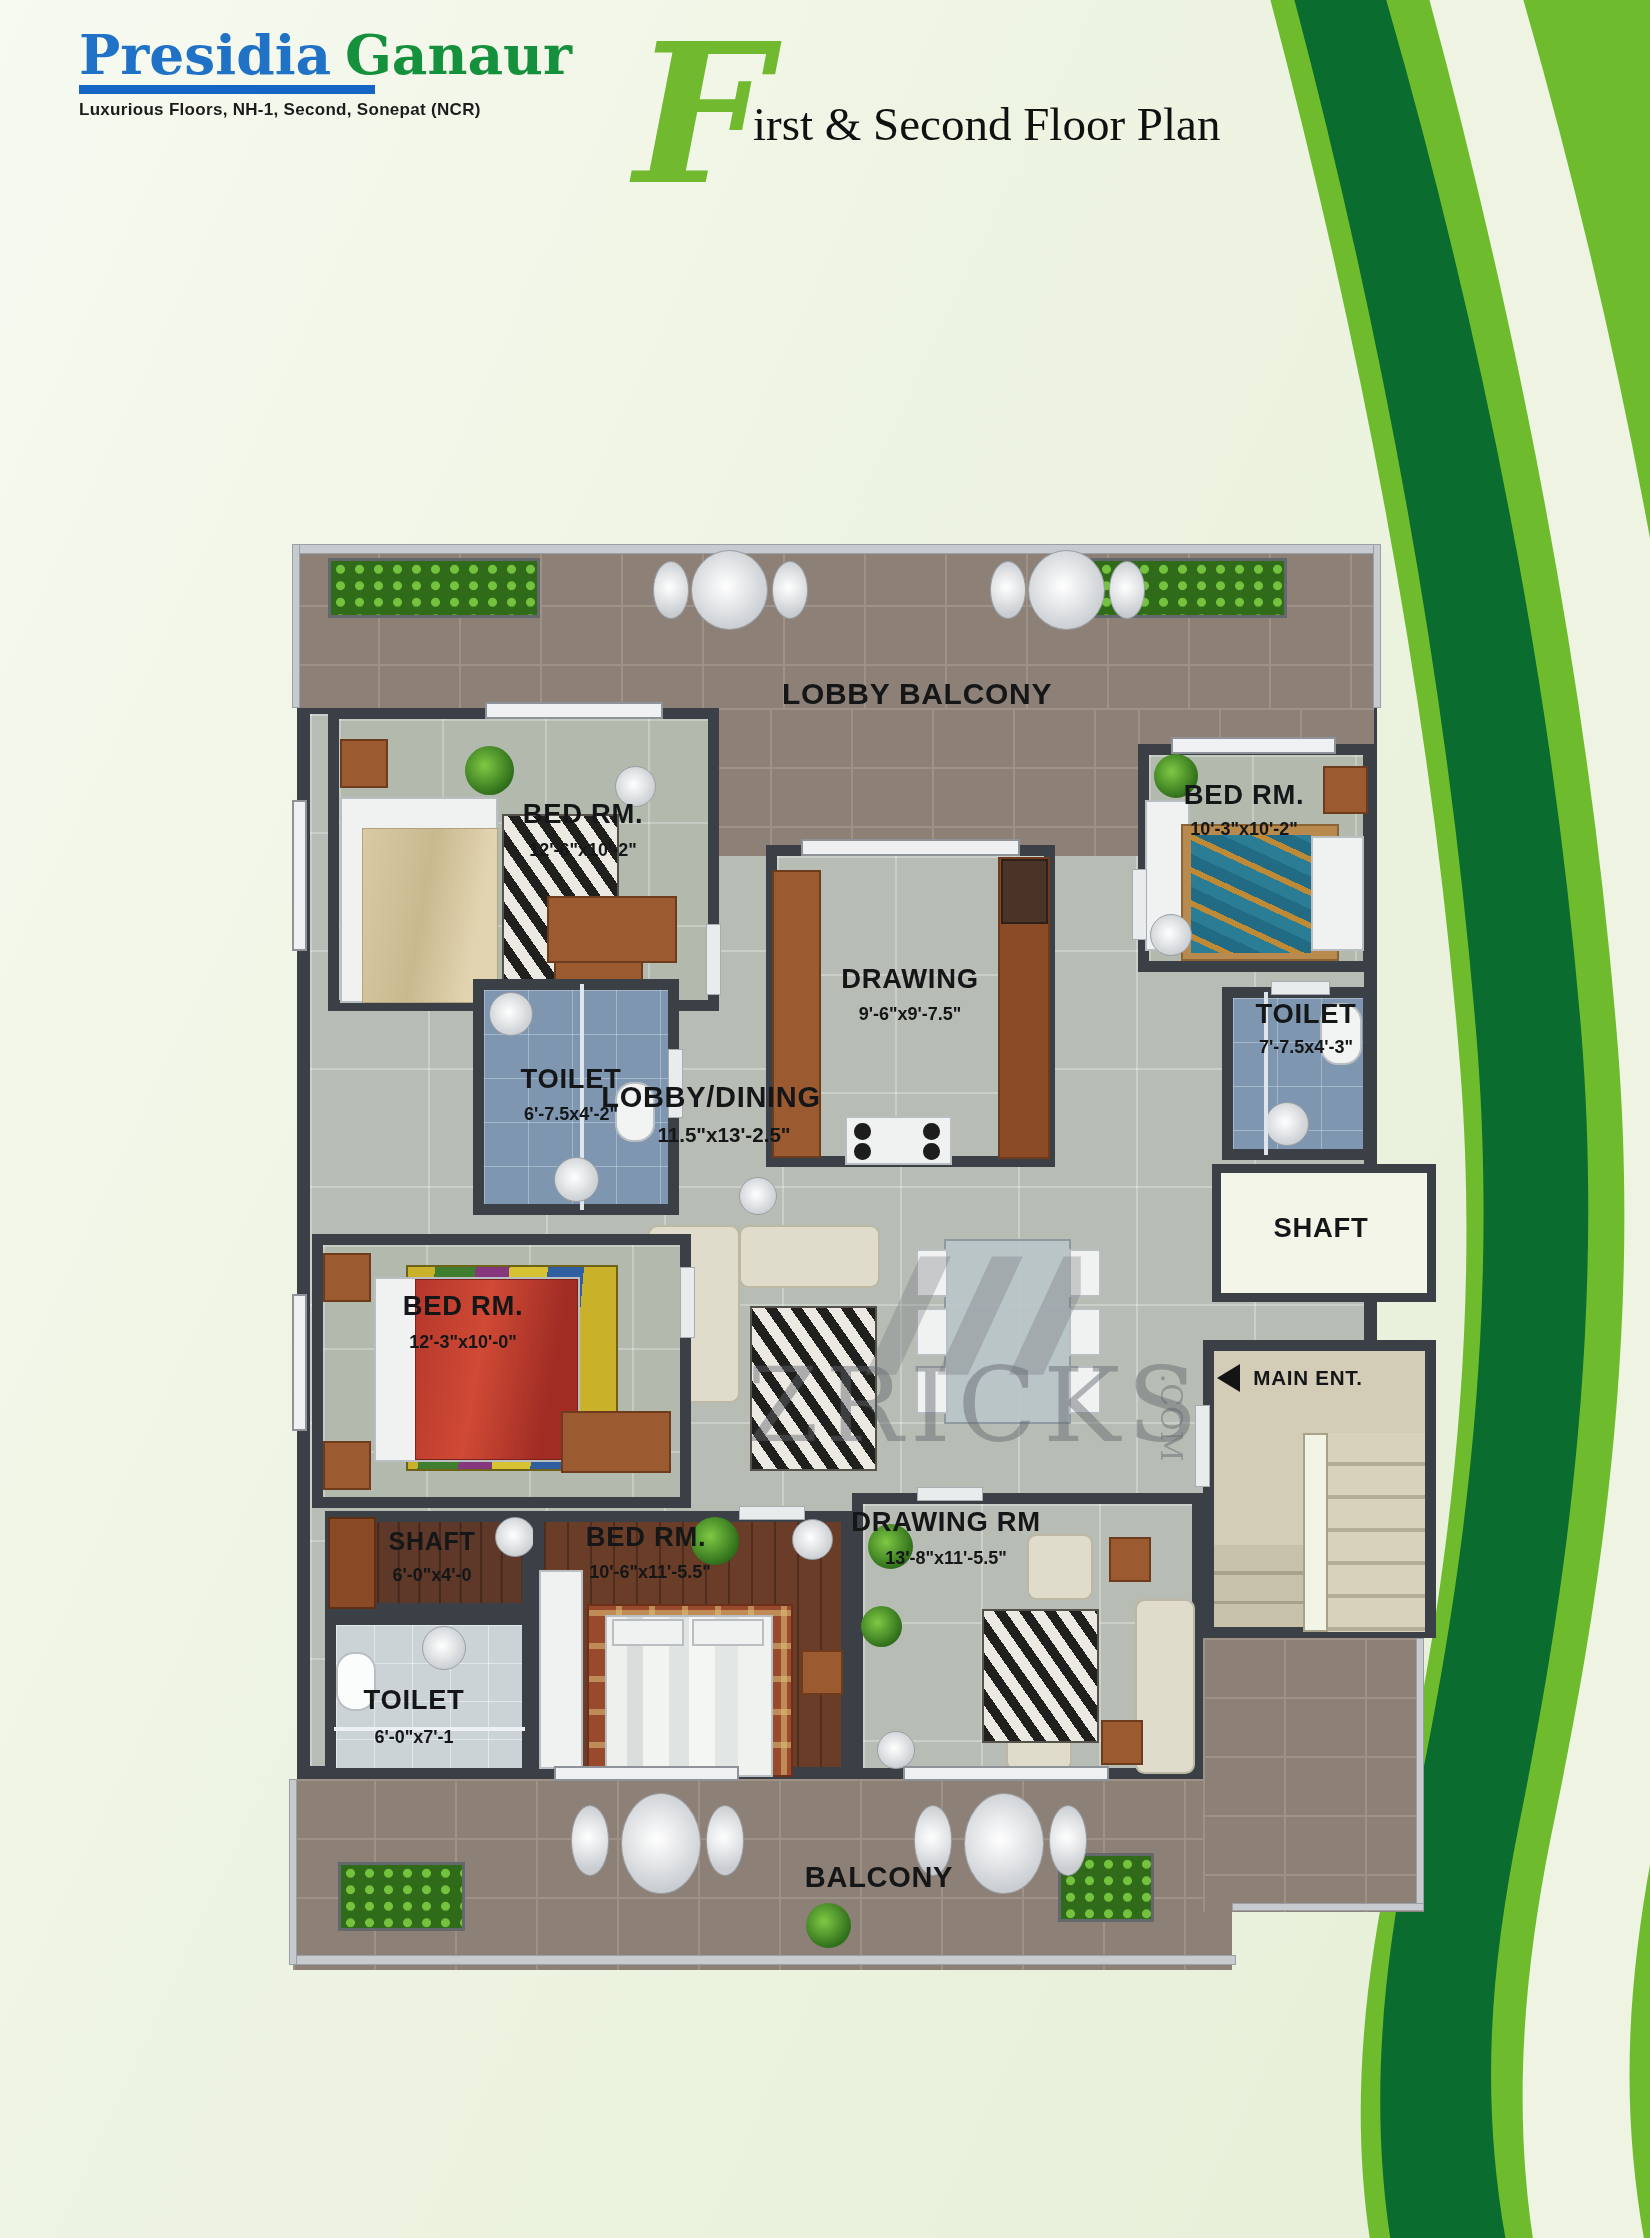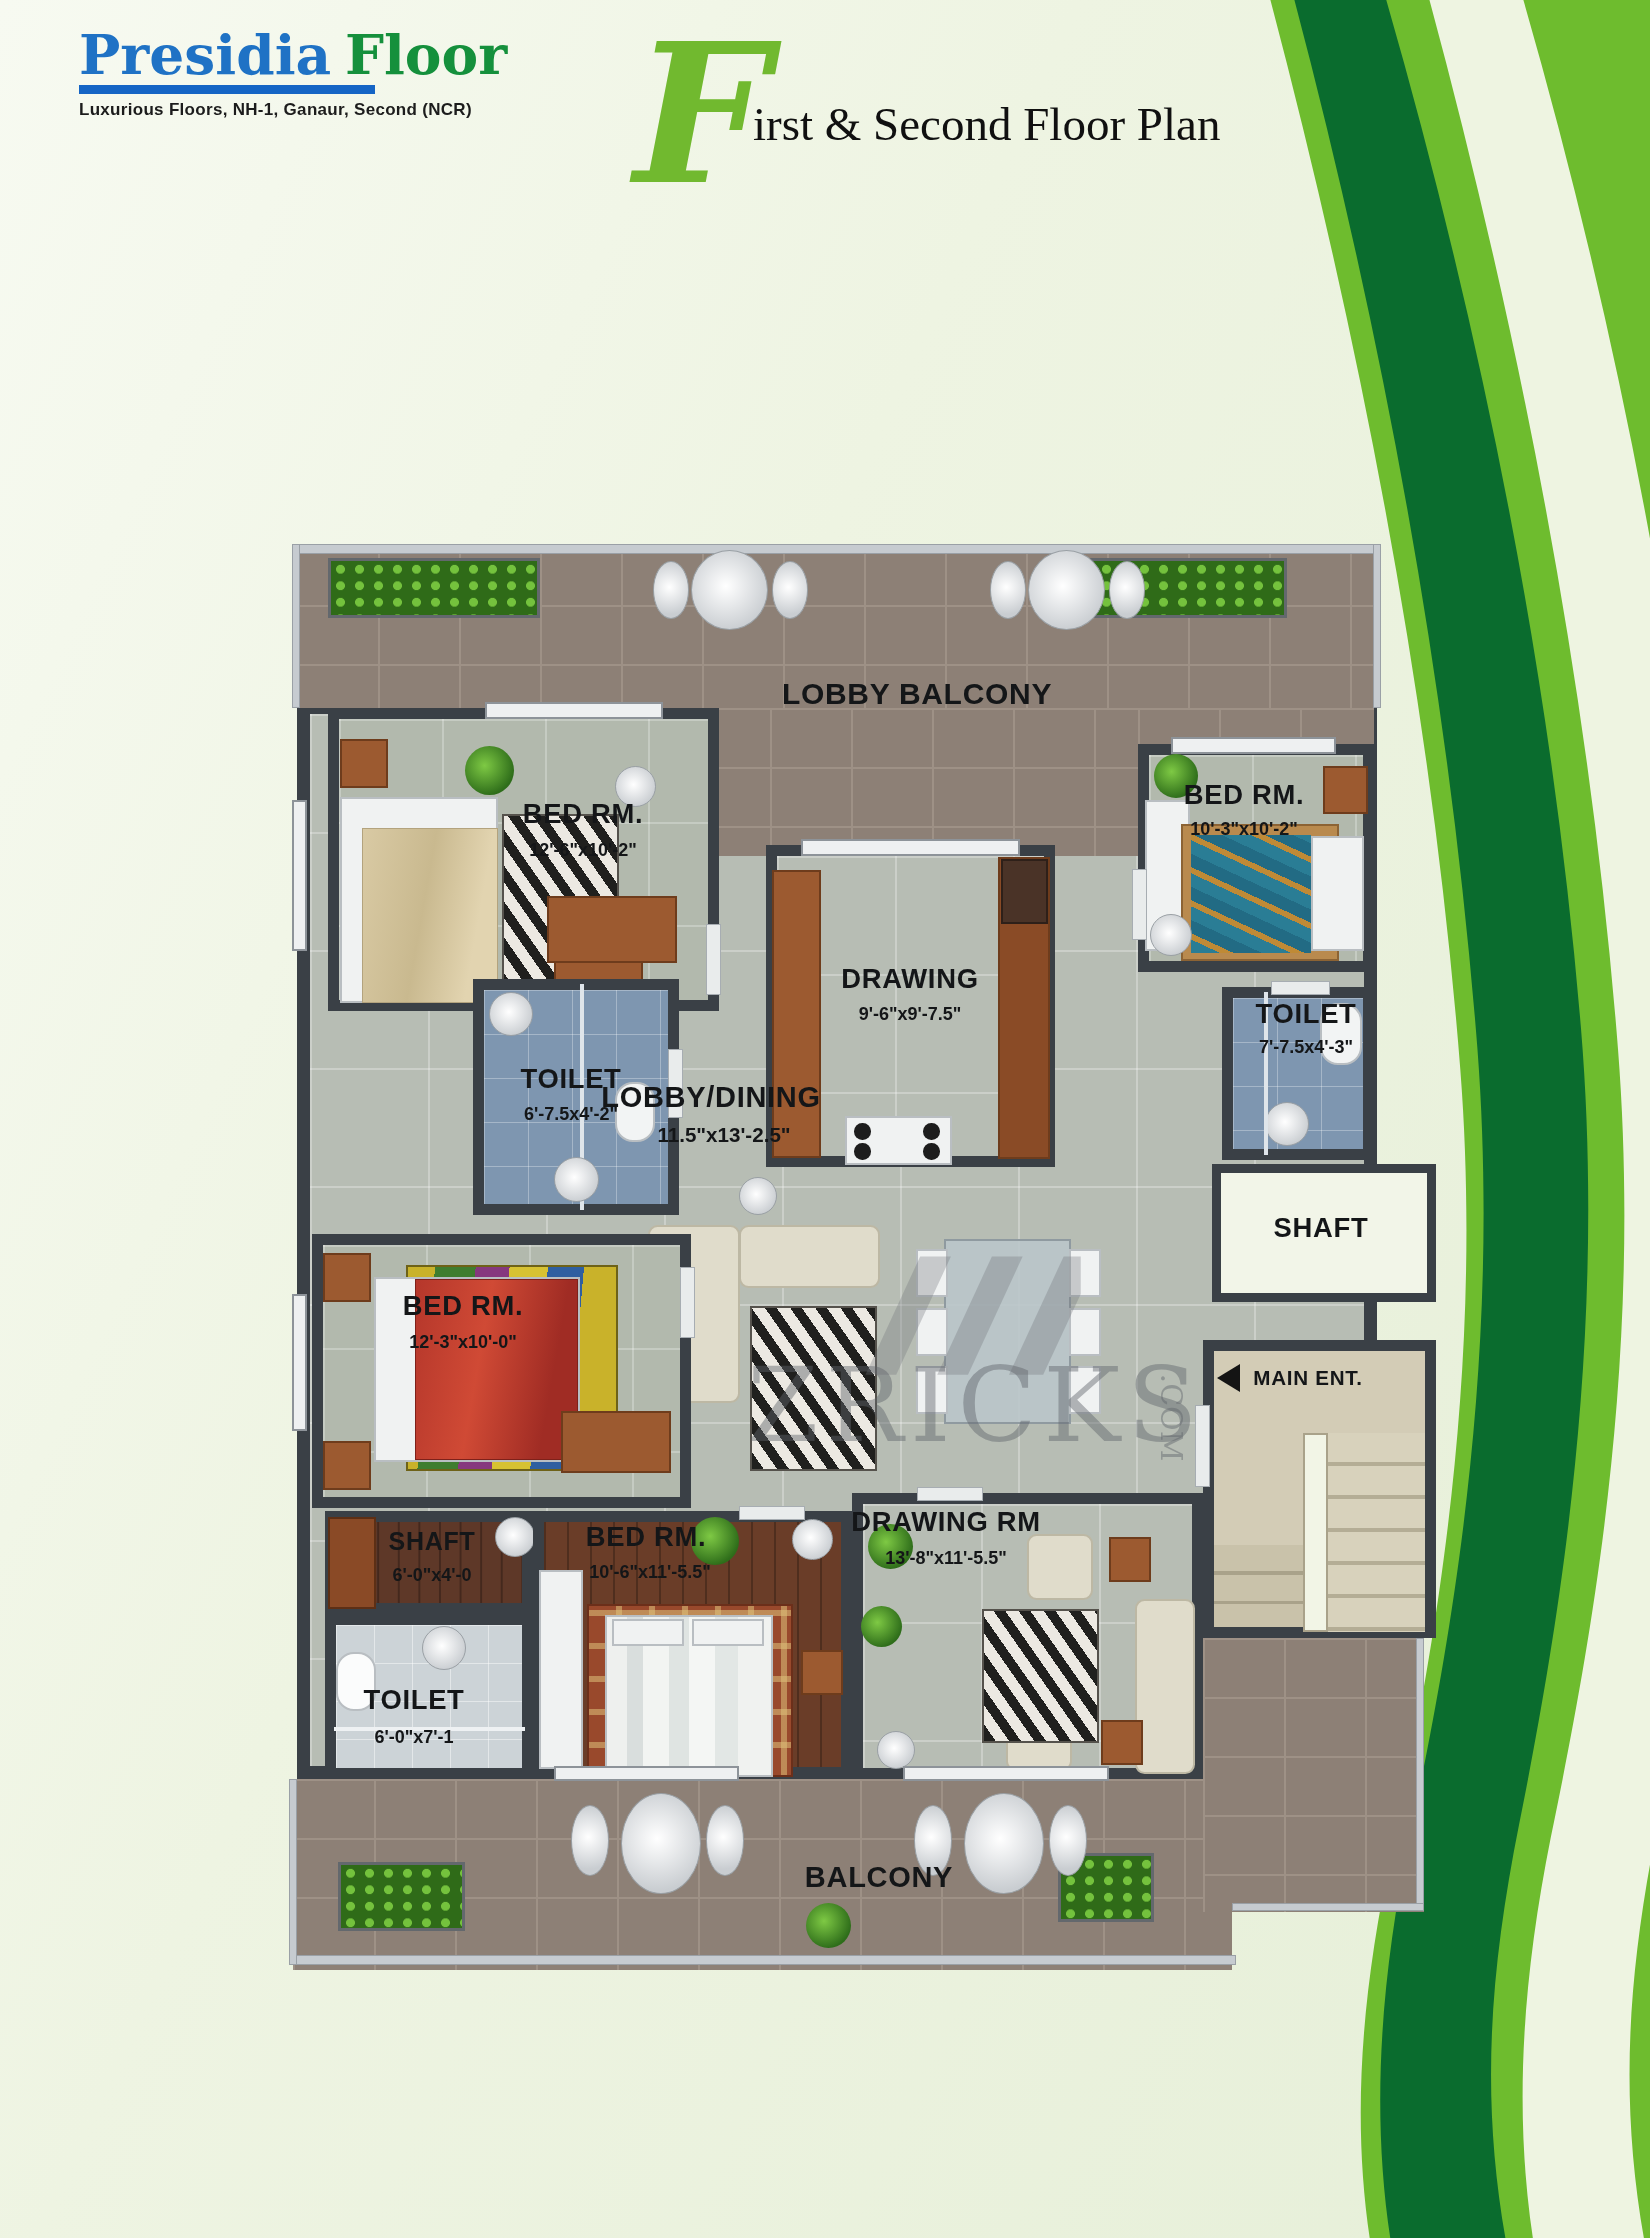--- a/index.html
+++ b/index.html
@@ -46,24 +46,24 @@
 <div class="page">
 
   <svg class="swoosh" width="1651" height="2239" viewBox="0 0 2408 3266">
     <path d="M 1853,0 C 1990,520 2090,1050 2130,1560 C 2165,2010 2090,2420 2030,2700 C 1985,2910 1972,3090 1998,3266 L 2408,3266 L 2408,0 Z" fill="#6ebc2e"></path>
     <path d="M 1888,0 C 2020,500 2115,1020 2155,1530 C 2190,1990 2115,2400 2056,2680 C 2013,2890 2000,3080 2028,3266 L 2196,3266 C 2160,3060 2172,2880 2216,2660 C 2272,2380 2344,1960 2306,1500 C 2264,990 2160,480 2022,0 Z" fill="#0a6c2e"></path>
     <path d="M 2085,0 C 2220,500 2320,1020 2360,1530 C 2396,1990 2320,2400 2262,2680 C 2220,2890 2208,3080 2236,3266 L 2398,3266 C 2362,3060 2374,2880 2418,2660 C 2474,2380 2540,1960 2502,1500 C 2460,990 2360,480 2222,0 Z" fill="#eef4e1"></path>
   </svg>
 
   <div class="hdr abs logo" style="left:79px;top:26px;">
     <div class="logo-line">
-      <span class="logo-p">Presidia</span><span class="logo-r">Floor</span>
+      <span class="logo-p">Presidia</span><span class="logo-r">Ganaur</span>
     </div>
     <div class="logo-underline"></div>
-    <div class="logo-sub">Luxurious Floors, NH-1, Ganaur, Second (NCR)</div>
+    <div class="logo-sub">Luxurious Floors, NH-1, Second, Sonepat (NCR)</div>
   </div>
 
   <div class="hdr abs title-f">F</div>
   <div class="hdr abs title-rest">irst &amp; Second Floor Plan</div>
 
   <div class="plan">
 
     <div class="abs tile-gray" style="left:38px;top:161px;width:1080px;height:1078px;border:13.7px solid #3a4046;"></div>
 
     <div class="abs tile-balcony" style="left:38px;top:5.5px;width:1080px;height:162px;"></div>

